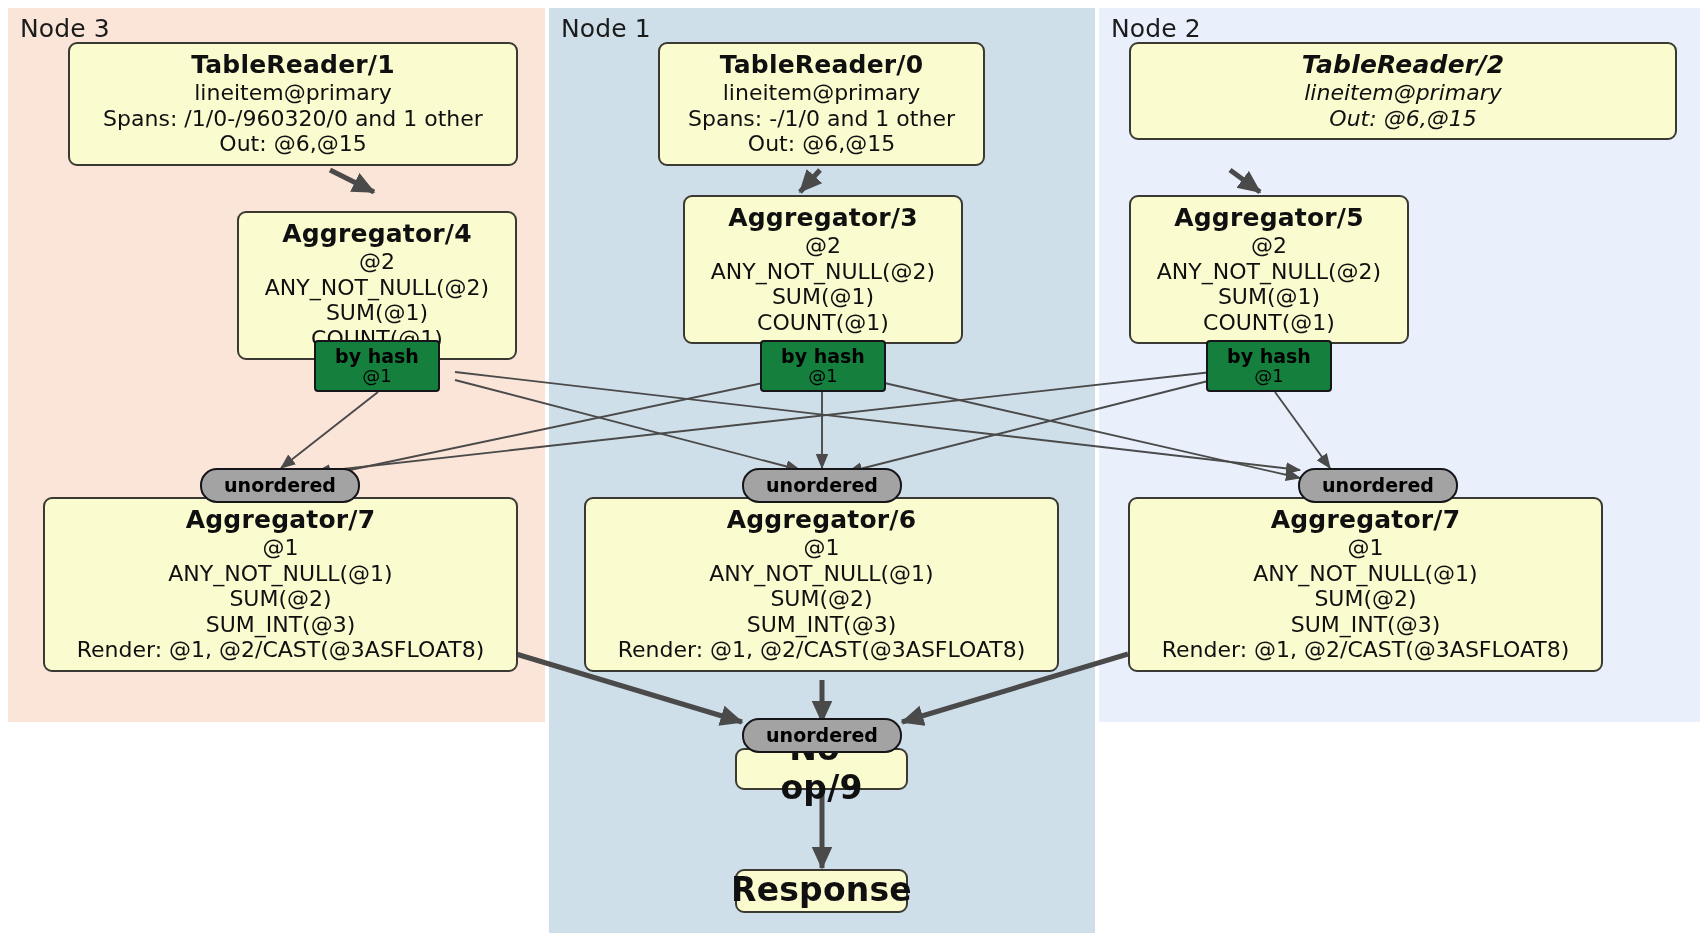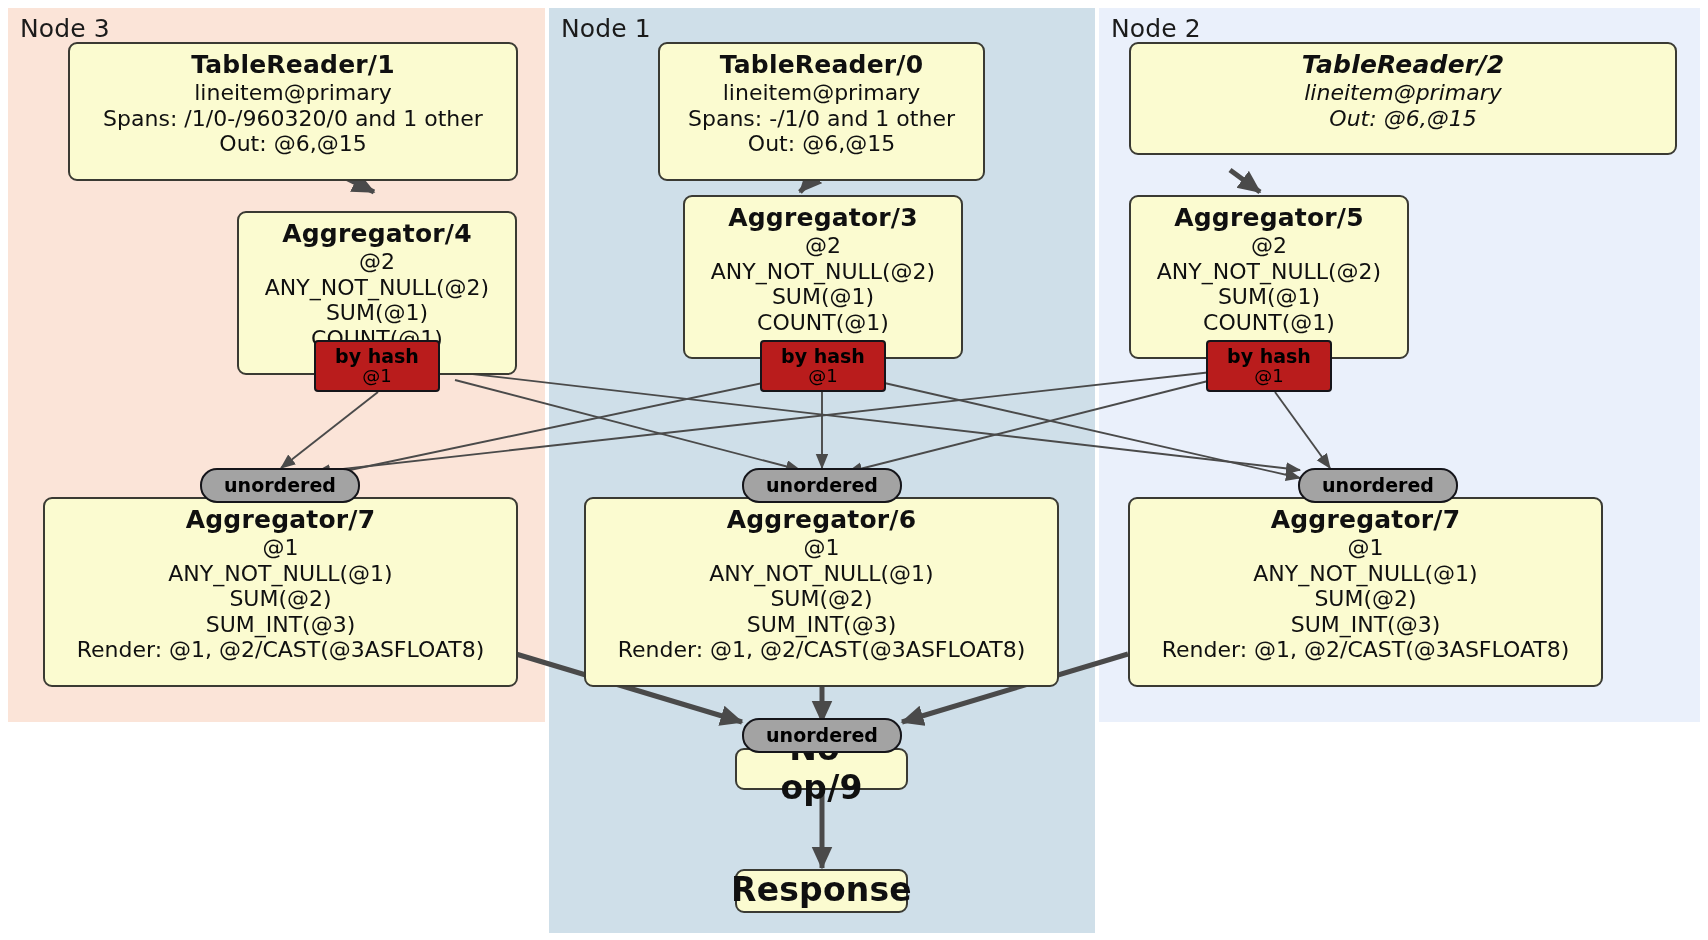--- a/index.html
+++ b/index.html
@@ -44,21 +44,21 @@
   }
 
   
   .proc {
     position: absolute;
     box-sizing: border-box;
     background: #fbfbd0;
     border: 2.2px solid #3a3a33;
     border-radius: 9px;
     text-align: center;
-    padding: 6px 10px 22px 10px;
+    padding: 6px 10px 7px 10px;
     color: #101010;
     line-height: 1.16;
   }
   .proc .title {
     font-weight: bold;
     font-size: 25px;
     letter-spacing: .2px;
     margin-bottom: 1px;
   }
   .proc .line {
@@ -91,21 +91,21 @@
   }
   .badge .b-title {
     font-weight: bold;
     font-size: 19px;
   }
   .badge .b-sub {
     font-size: 18px;
     font-weight: normal;
   }
   .badge.hash {
-    background: #b91c1c;
+    background: #15803d;
     border-radius: 4px;
   }
   .badge.unordered {
     background: #a3a3a3;
     border-radius: 17px;
   }
 </style>
 </head>
 <body>
 

